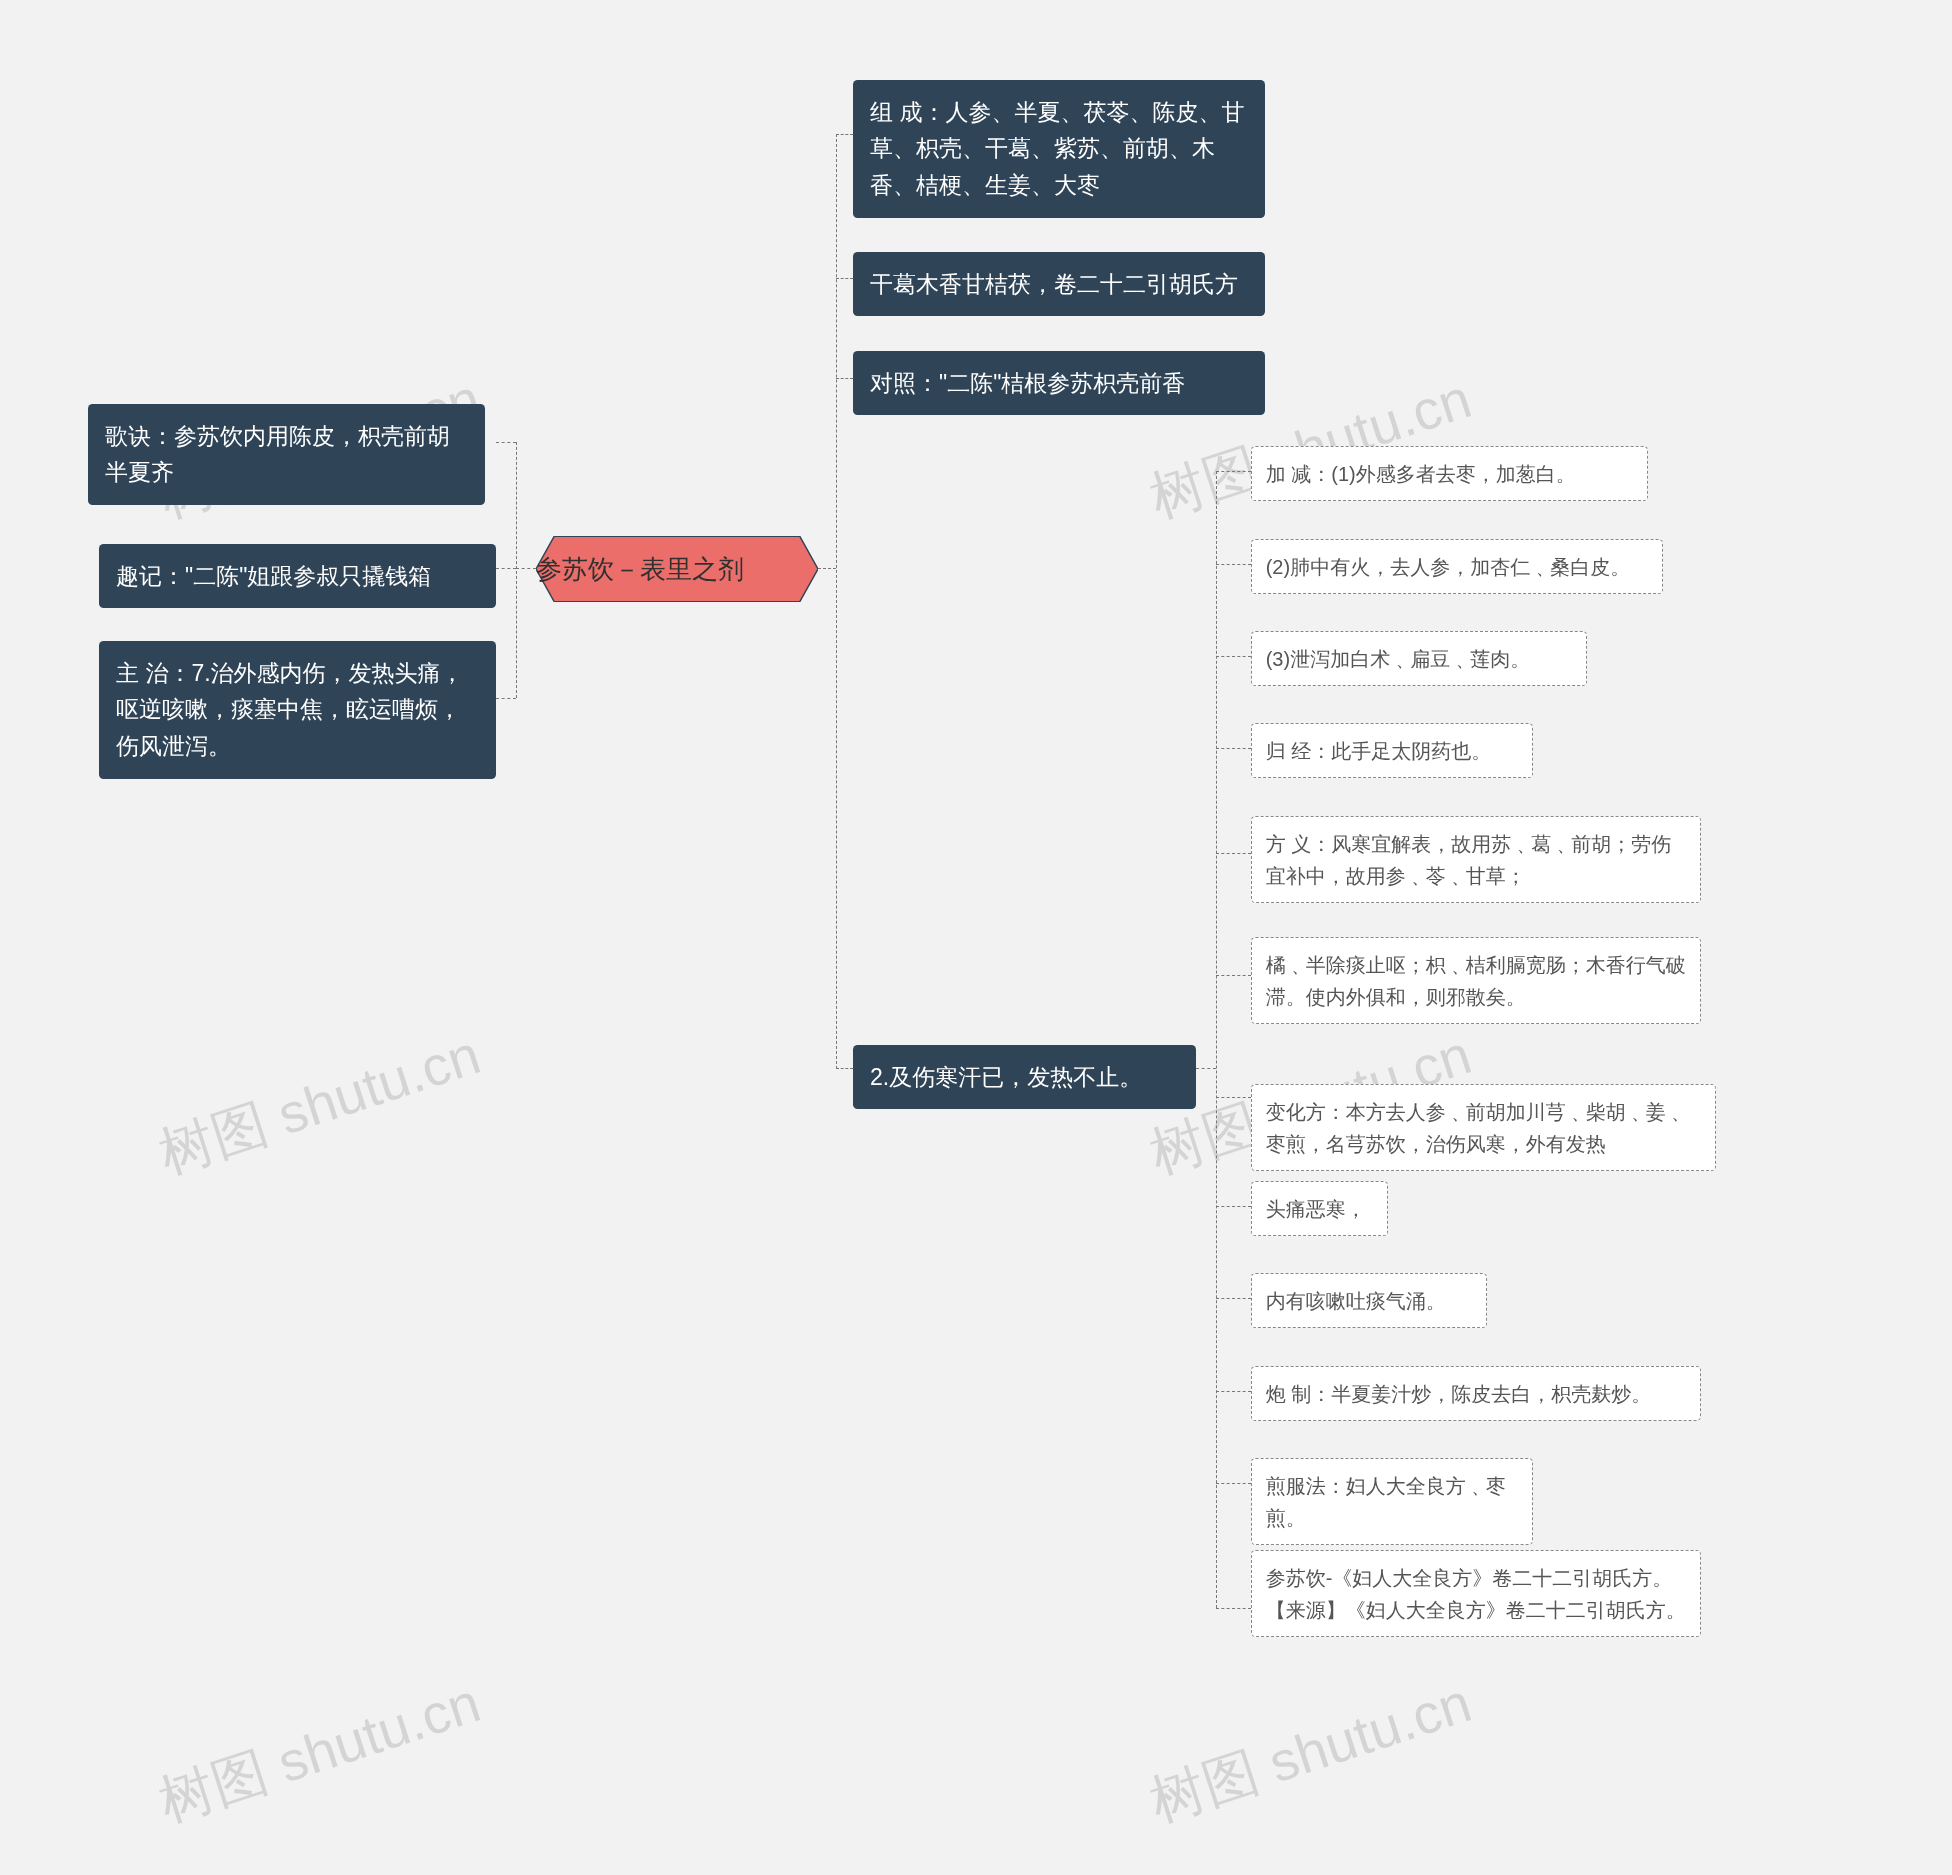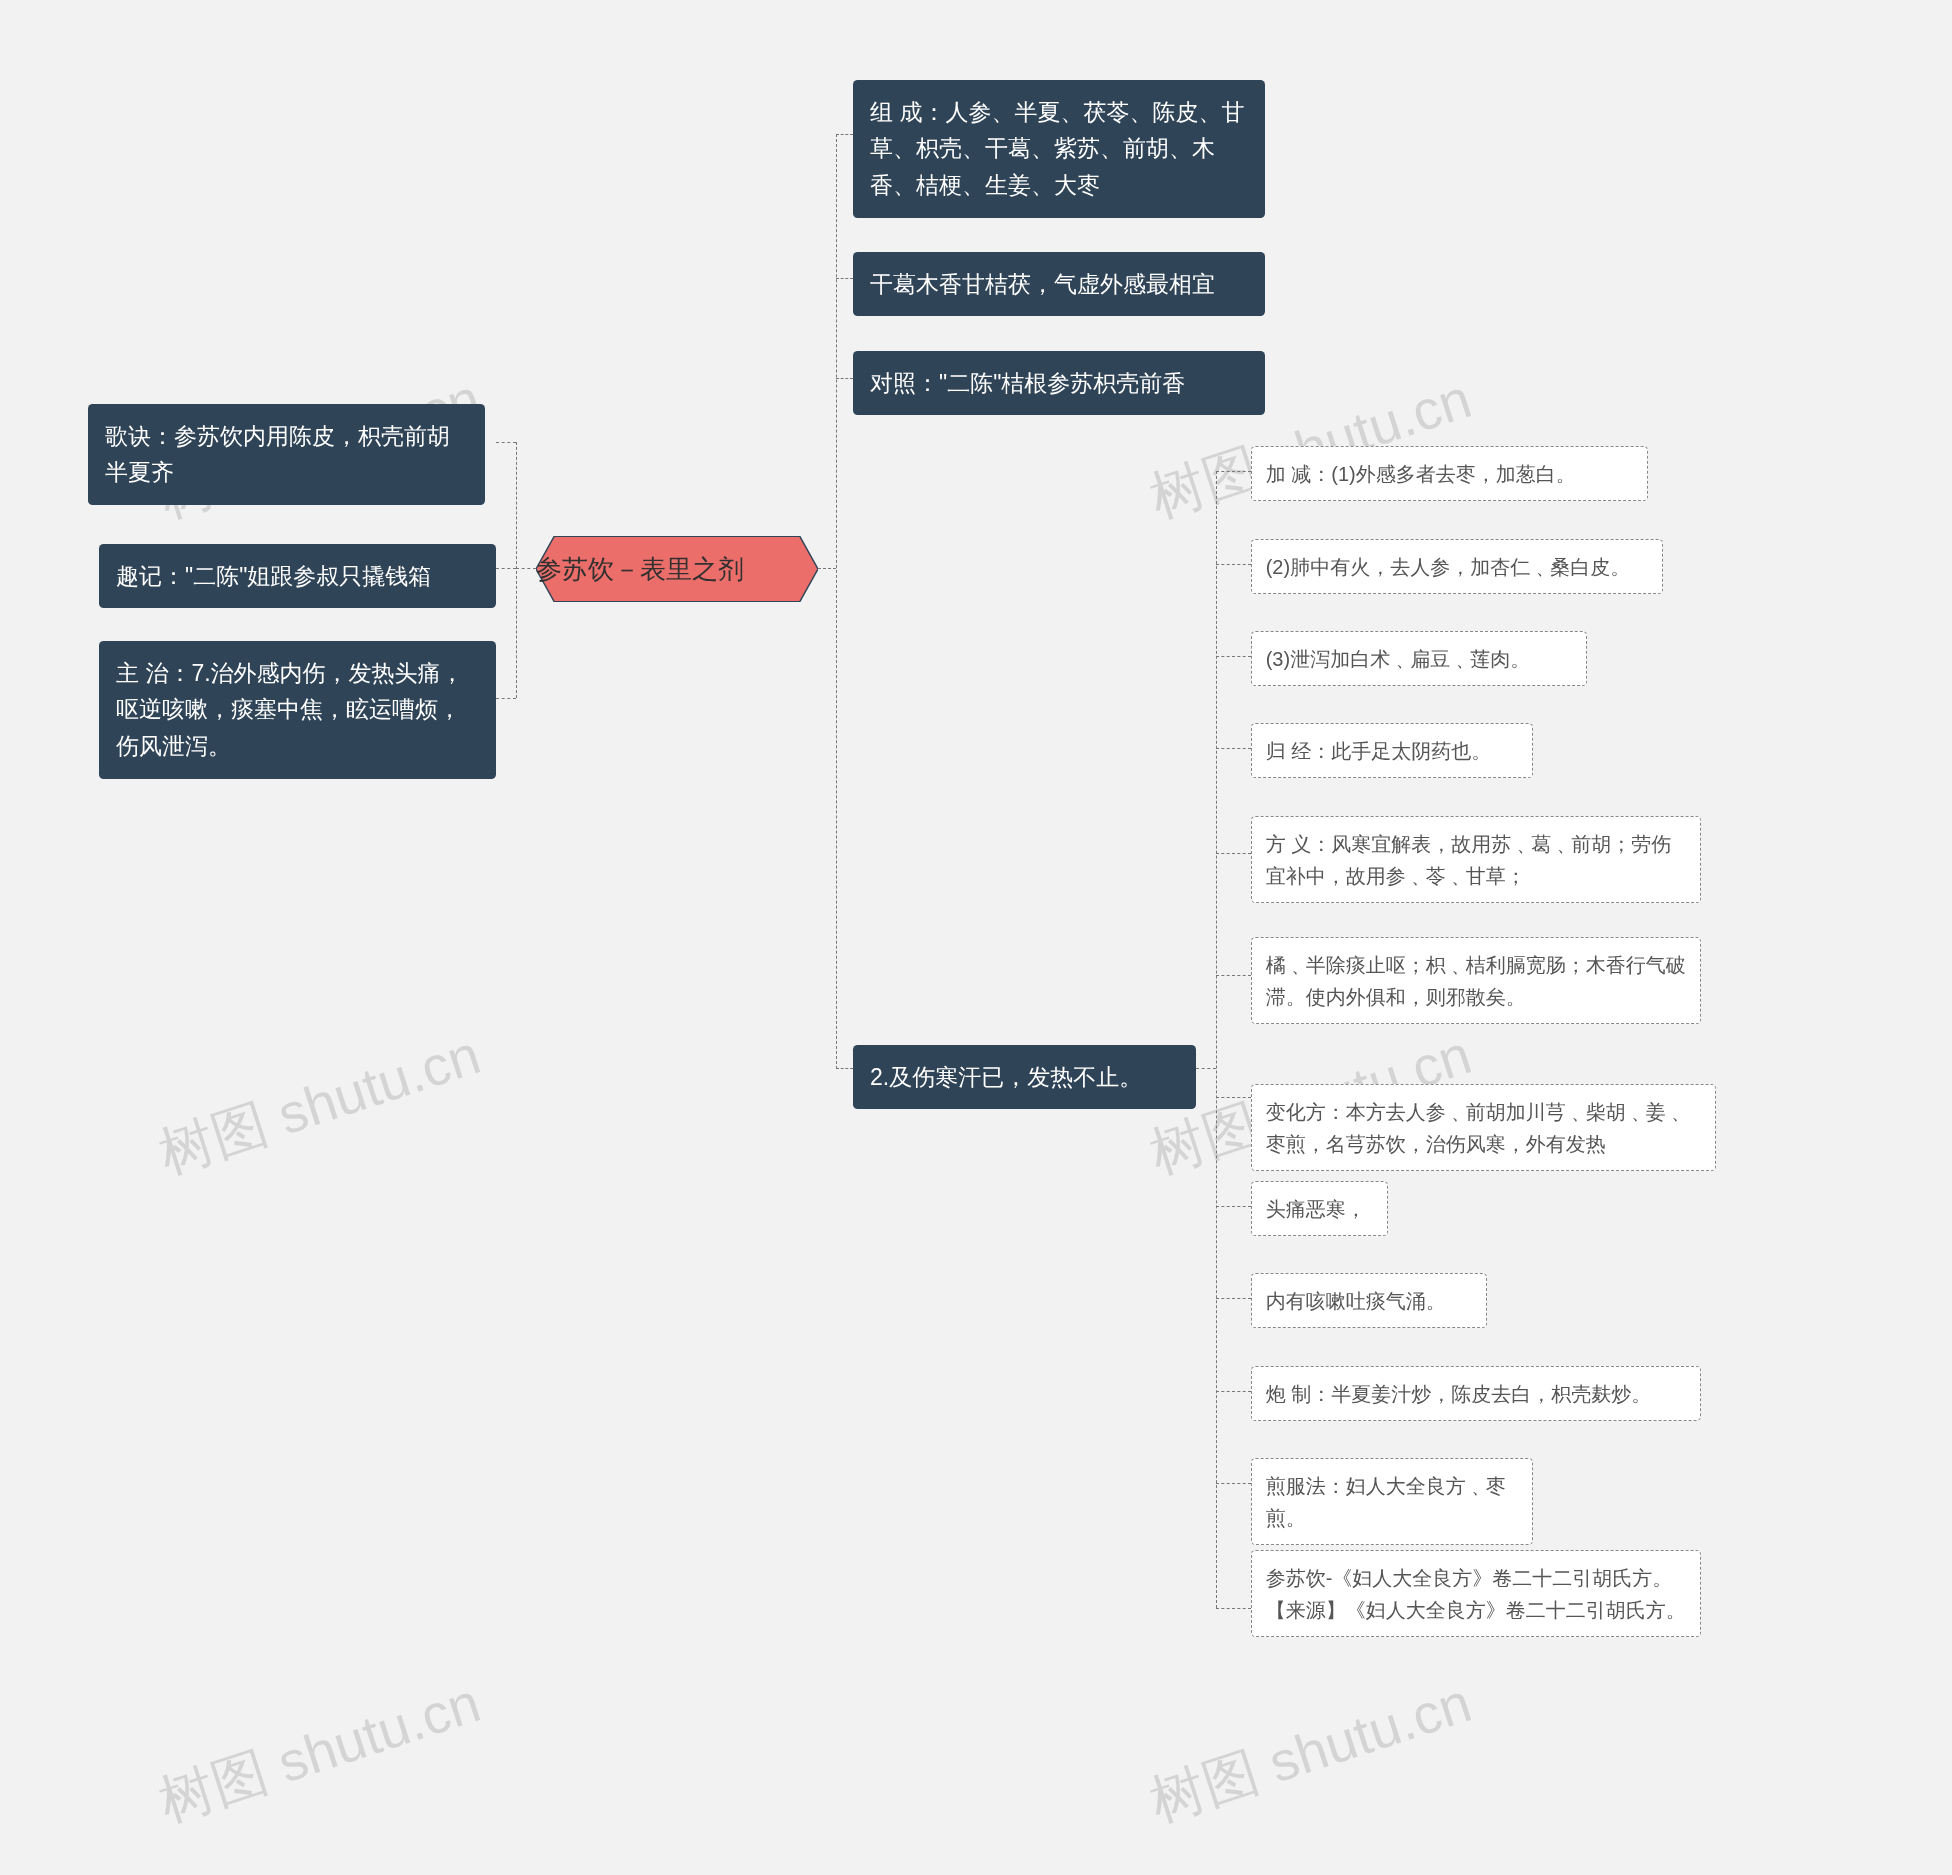--- a/index.html
+++ b/index.html
@@ -99,21 +99,21 @@
   </div>
 
   <div class="node node-dark" style="left:88px; top:404px; width:397px;">歌诀：参苏饮内用陈皮，枳壳前胡半夏齐</div>
 
   <div class="node node-dark" style="left:99px; top:544px; width:397px;">趣记："二陈"姐跟参叔只撬钱箱</div>
 
   <div class="node node-dark" style="left:99px; top:641px; width:397px;">主 治：7.治外感内伤，发热头痛，呕逆咳嗽，痰塞中焦，眩运嘈烦，伤风泄泻。</div>
 
   <div class="node node-dark" style="left:853px; top:80px; width:412px;">组 成：人参、半夏、茯苓、陈皮、甘草、枳壳、干葛、紫苏、前胡、木香、桔梗、生姜、大枣</div>
 
-  <div class="node node-dark" style="left:853px; top:252px; width:412px;">干葛木香甘桔茯，气虚外感最相宜</div>
+  <div class="node node-dark" style="left:853px; top:252px; width:412px;">干葛木香甘桔茯，卷二十二引胡氏方</div>
 
   <div class="node node-dark" style="left:853px; top:351px; width:412px;">对照："二陈"桔根参苏枳壳前香</div>
 
   <div class="node node-dark" style="left:853px; top:1045px; width:343px;">2.及伤寒汗已，发热不止。</div>
 
   <div class="node node-light" style="left:1251px; top:446px;  width:397px;">加 减：(1)外感多者去枣，加葱白。</div>
   <div class="node node-light" style="left:1251px; top:539px;  width:412px;">(2)肺中有火，去人参，加杏仁﹑桑白皮。</div>
   <div class="node node-light" style="left:1251px; top:631px;  width:336px;">(3)泄泻加白术﹑扁豆﹑莲肉。</div>
   <div class="node node-light" style="left:1251px; top:723px;  width:282px;">归 经：此手足太阴药也。</div>
   <div class="node node-light" style="left:1251px; top:816px; width:450px;">方 义：风寒宜解表，故用苏﹑葛﹑前胡；劳伤宜补中，故用参﹑苓﹑甘草；</div>

